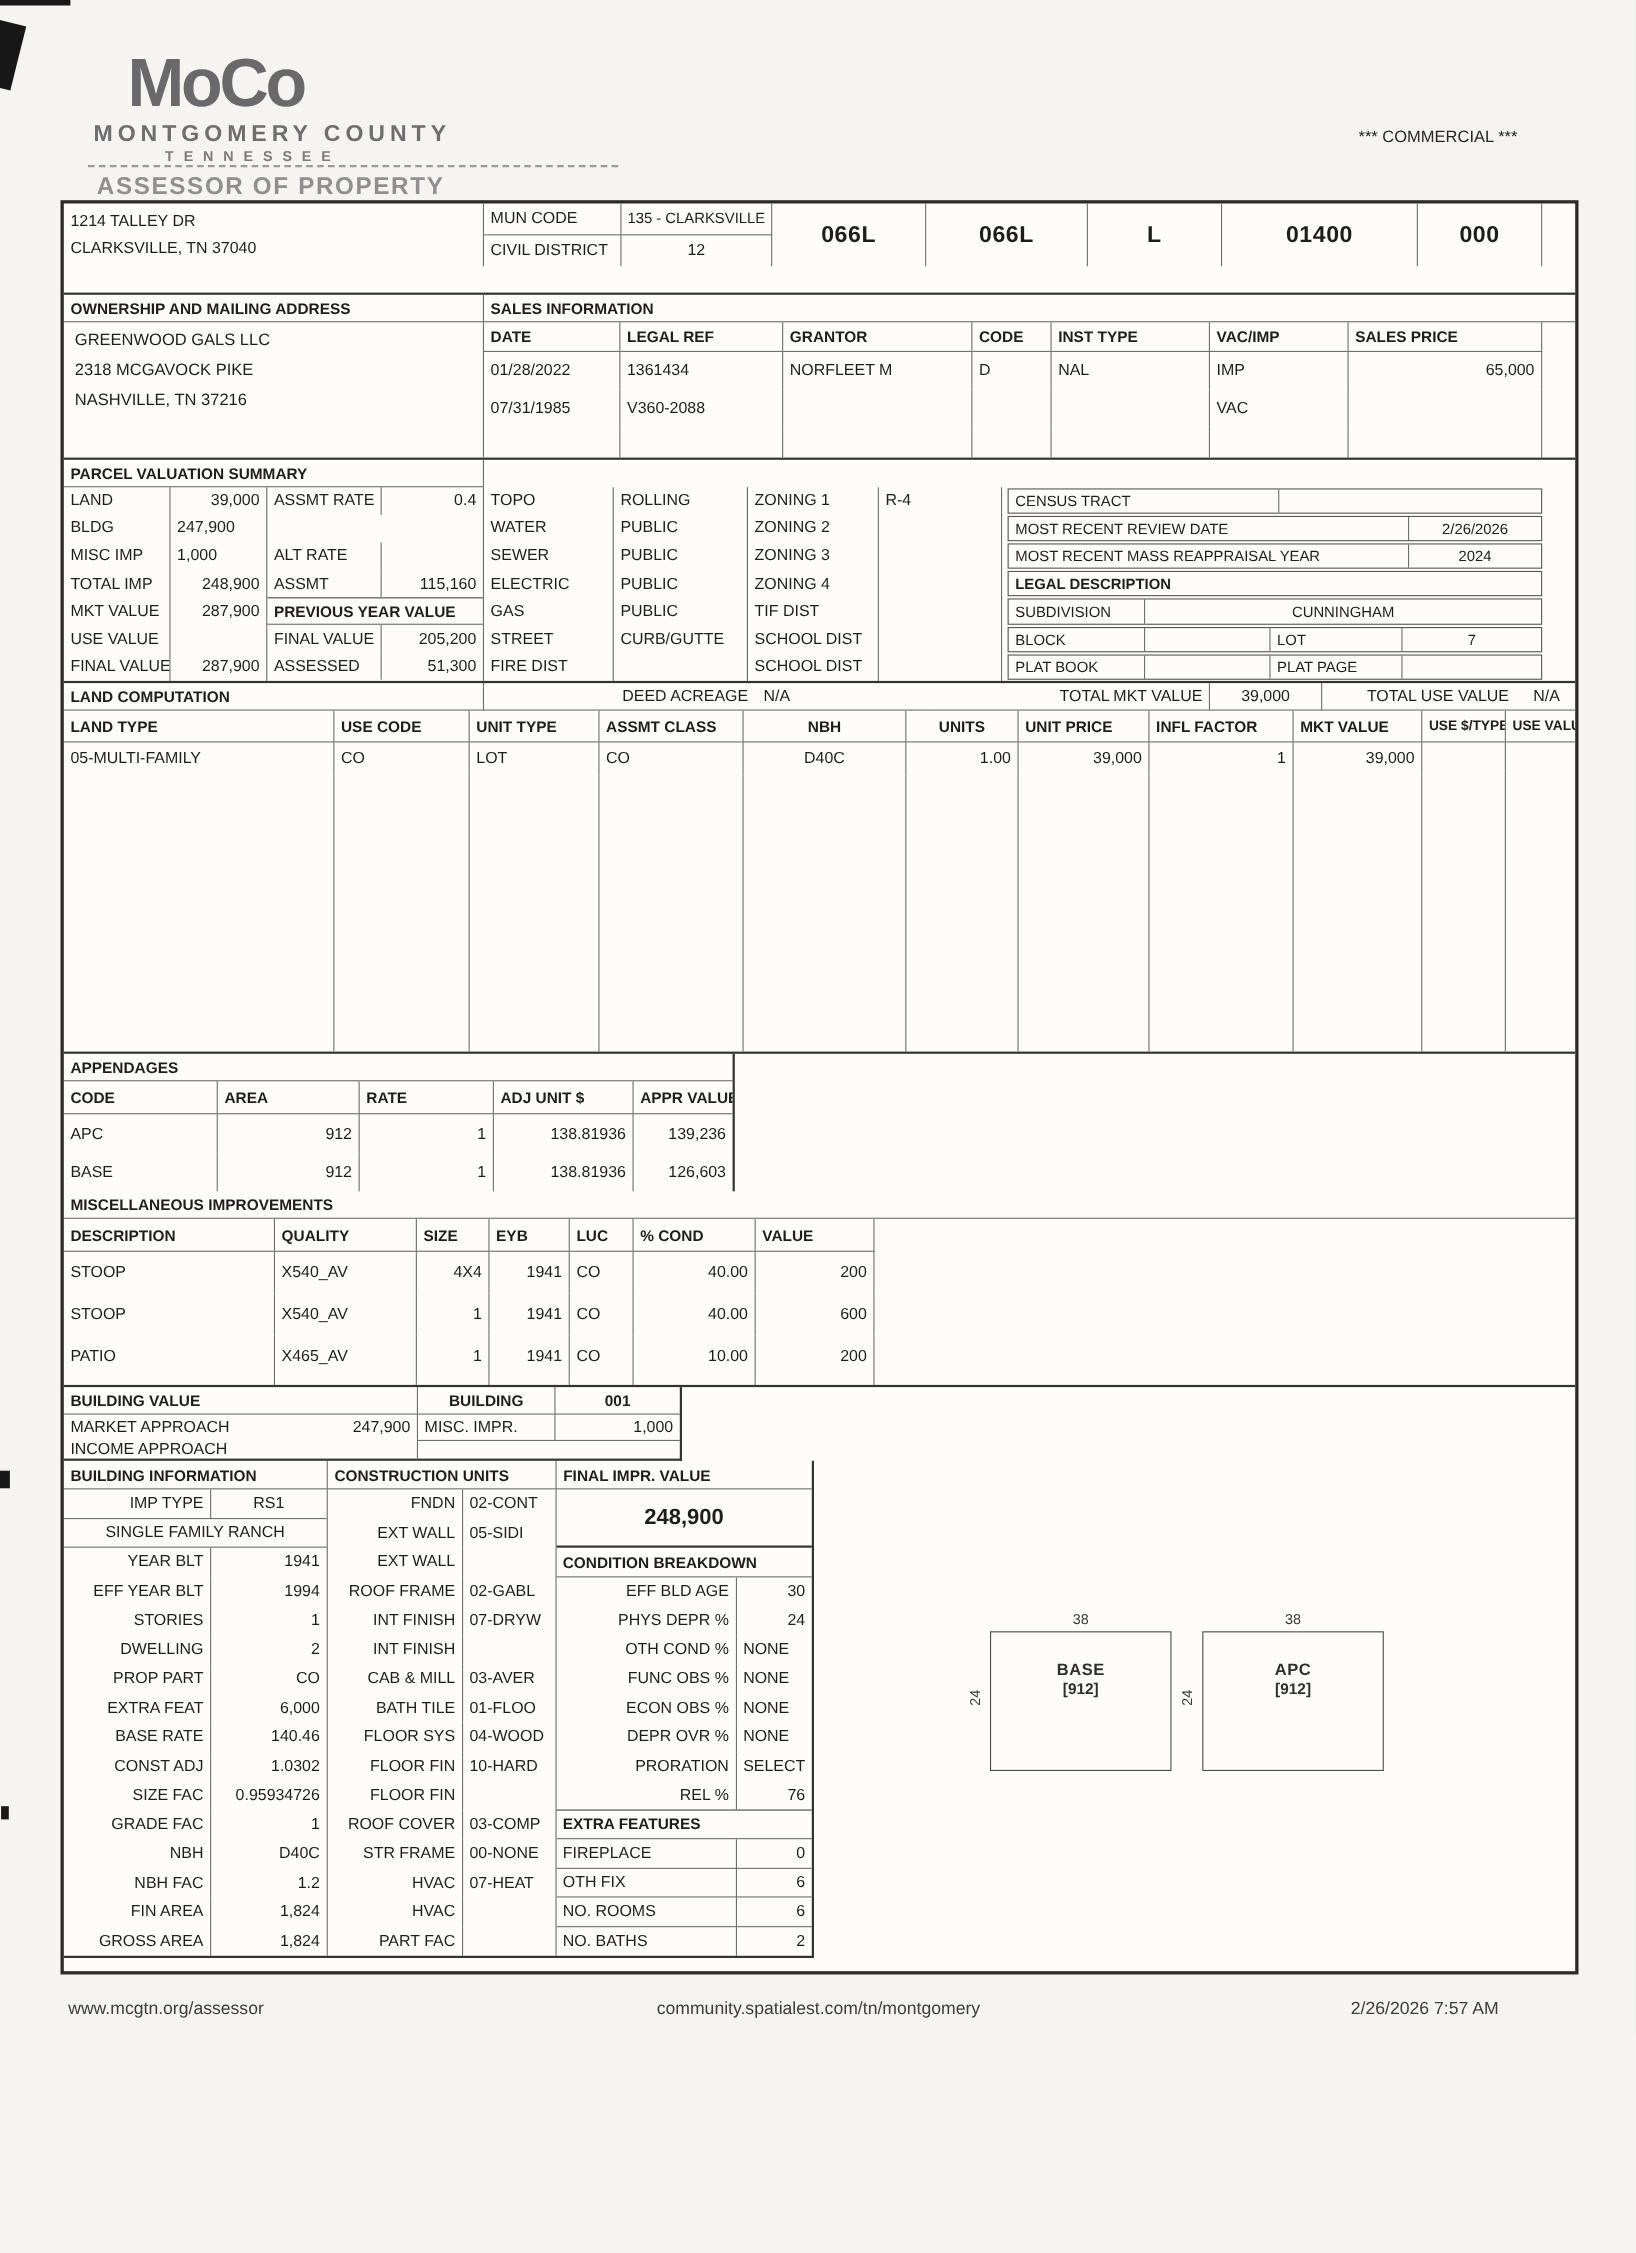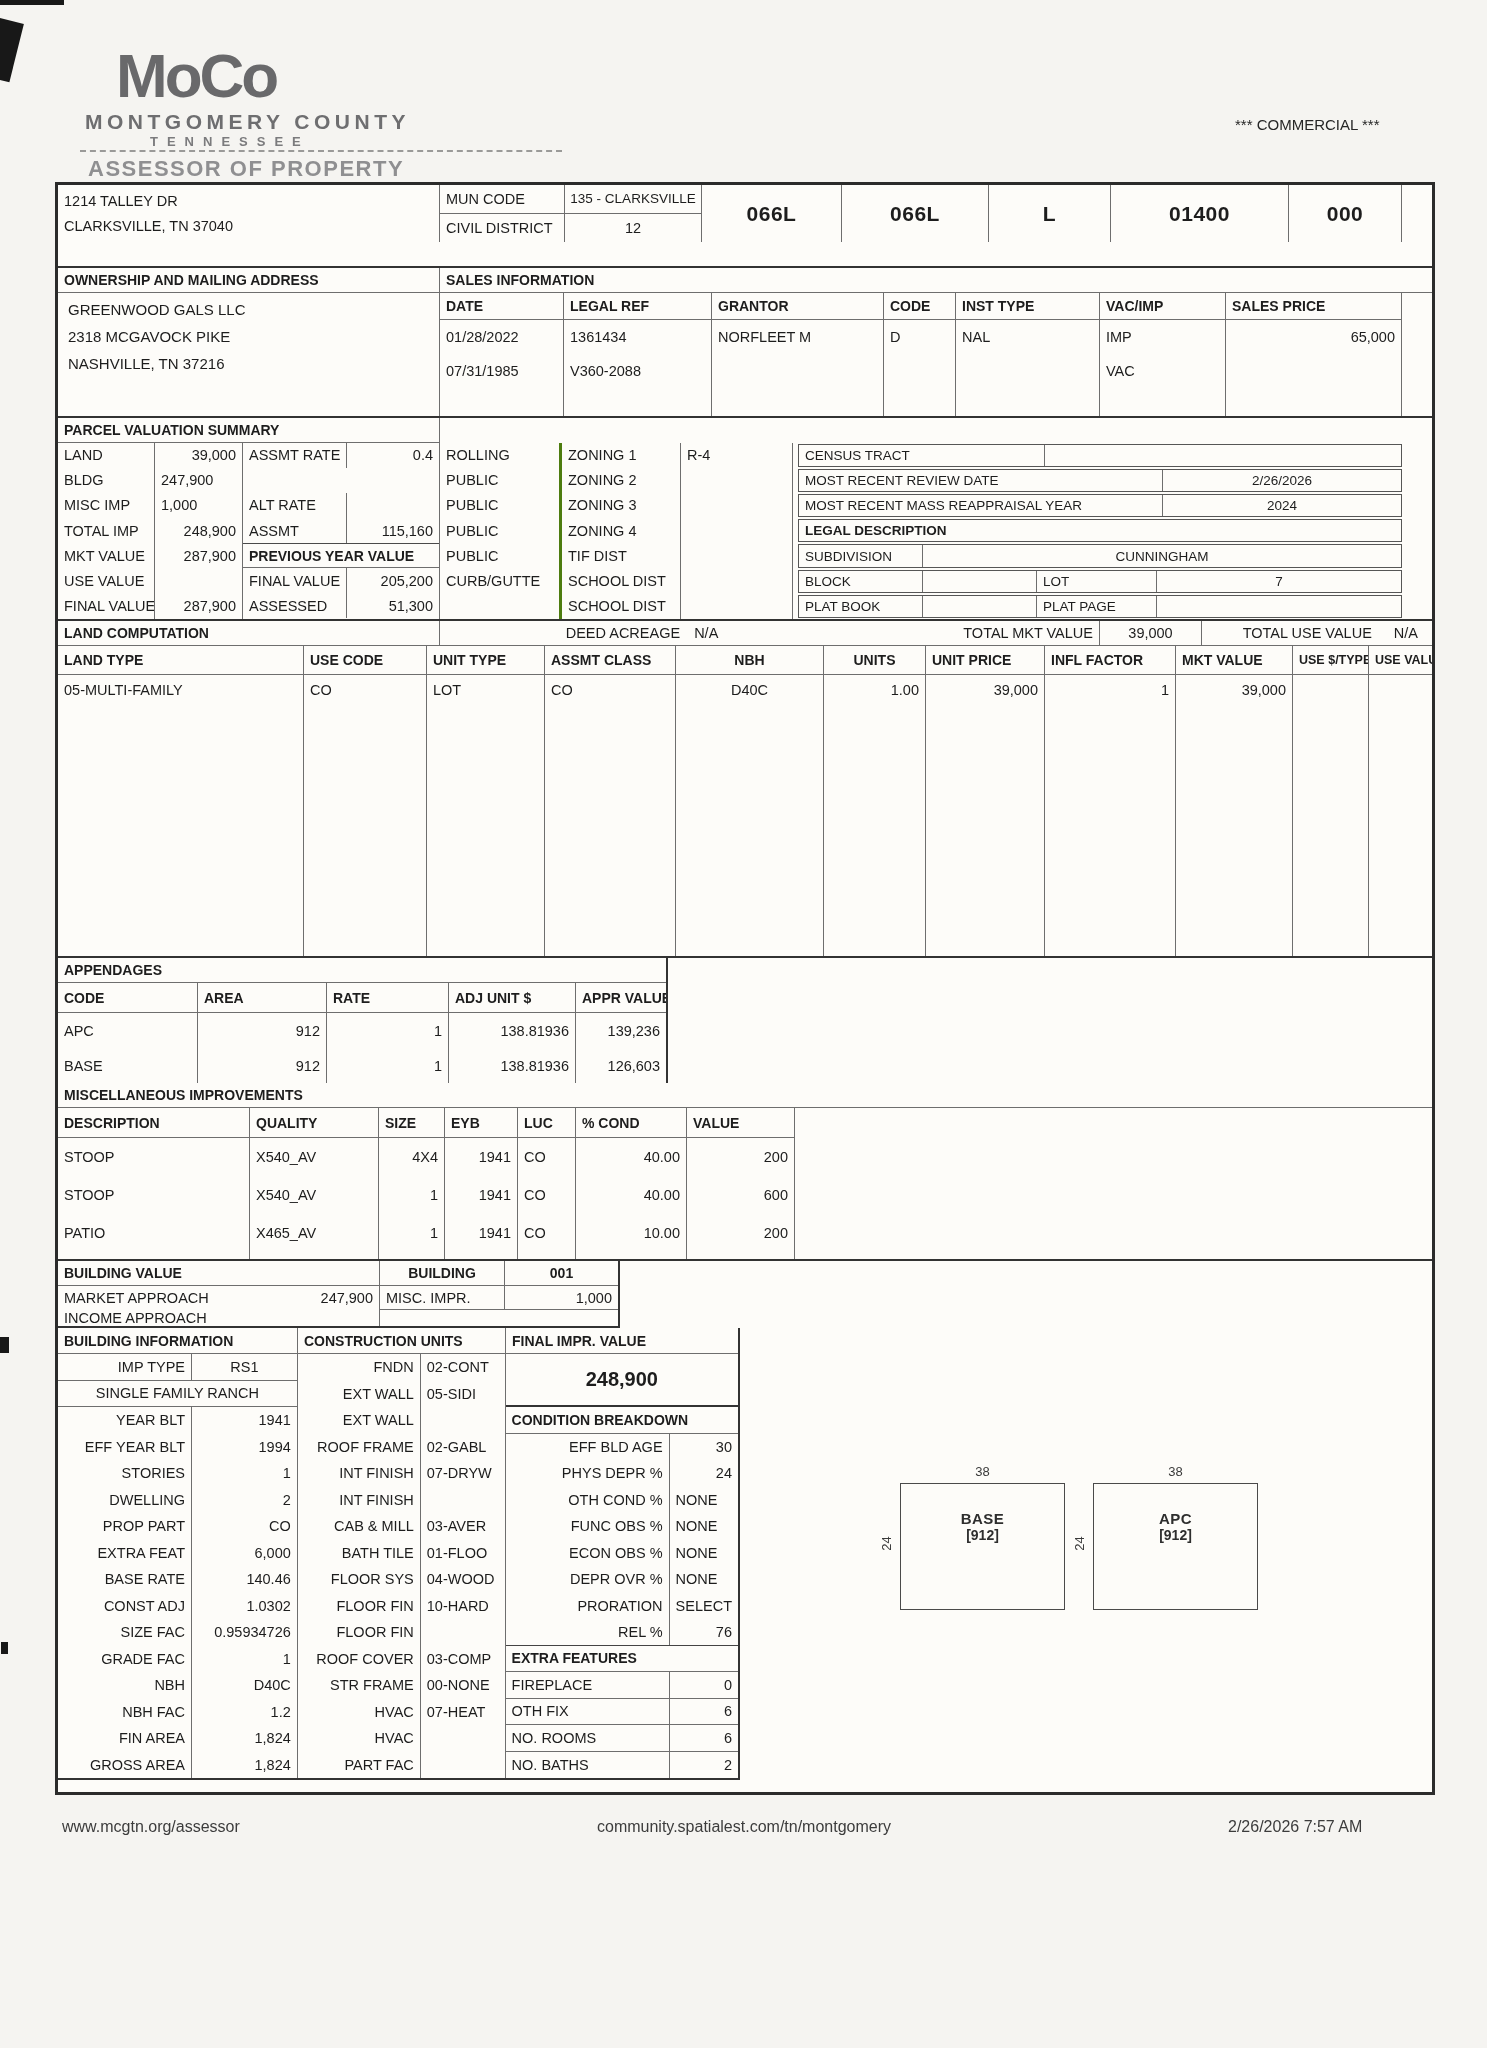--- a/index.html
+++ b/index.html
@@ -209,21 +209,30 @@
               <div class="c nb rt" style="flex:1">205,200</div>
             </div>
             <div class="row" style="height:25.1px">
               <div class="c" style="width:104px">ASSESSED</div>
               <div class="c nb rt" style="flex:1">51,300</div>
             </div>
           </div>
         </div>
 
         <div class="row" style="flex:1">
-          <div class="col" style="width:122px;border-right:3px solid #4d7c0f">
+          <div class="col" style="width:118px;border-right:1px solid #6e6e6e">
+            <div class="c nb" style="height:25.1px">TOPO</div>
+            <div class="c nb" style="height:25.1px">WATER</div>
+            <div class="c nb" style="height:25.1px">SEWER</div>
+            <div class="c nb" style="height:25.1px">ELECTRIC</div>
+            <div class="c nb" style="height:25.1px">GAS</div>
+            <div class="c nb" style="height:25.1px">STREET</div>
+            <div class="c nb" style="height:25.1px">FIRE DIST</div>
+          </div>
+          <div class="col" style="width:122px;border-right:1px solid #4d7c0f">
             <div class="c nb" style="height:25.1px">ROLLING</div>
             <div class="c nb" style="height:25.1px">PUBLIC</div>
             <div class="c nb" style="height:25.1px">PUBLIC</div>
             <div class="c nb" style="height:25.1px">PUBLIC</div>
             <div class="c nb" style="height:25.1px">PUBLIC</div>
             <div class="c nb" style="height:25.1px">CURB/GUTTE</div>
             <div class="c nb" style="height:25.1px"></div>
           </div>
           <div class="col" style="width:119px;border-right:1px solid #6e6e6e">
             <div class="c nb" style="height:25.1px">ZONING 1</div>

